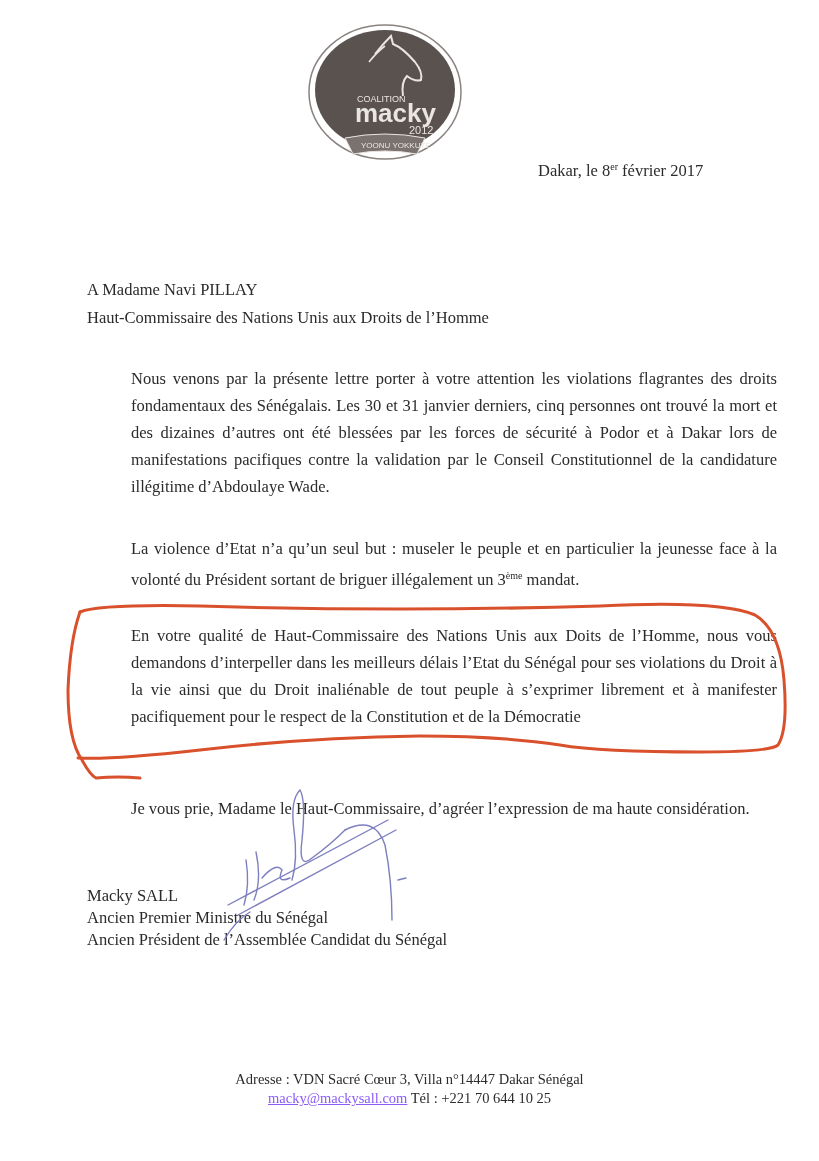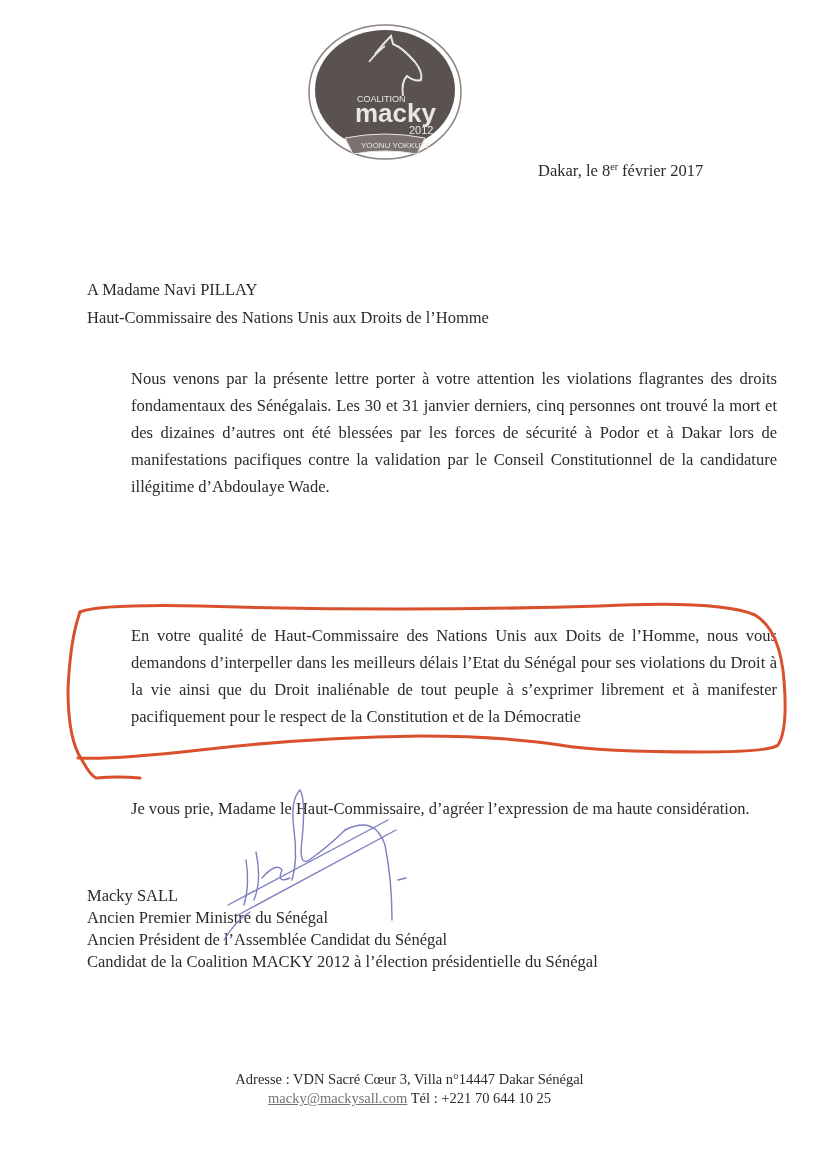--- a/index.html
+++ b/index.html
@@ -14,21 +14,21 @@
     .date sup { font-size: 10px; vertical-align: 6px; }
     .recipient { position: absolute; left: 87px; top: 276px; font-size: 16.5px; line-height: 28px; }
     .para { position: absolute; left: 87px; width: 646px; font-size: 16.5px; line-height: 27px; text-align: justify; text-align-last: left; margin-left: 44px; }
     .para sup { font-size: 10px; vertical-align: 6px; }
     #p1 { top: 365px; }
     #p2 { top: 535px; }
     #p3 { top: 622px; }
     #p4 { top: 795px; }
     .signoff { position: absolute; left: 87px; top: 885px; font-size: 16.5px; line-height: 22px; }
     .footer { position: absolute; left: 0; width: 819px; top: 1070px; text-align: center; font-size: 14.5px; line-height: 19px; }
-    .footer a { color: #737373; text-decoration: underline; }
+    .footer a { color: #8b5cf6; text-decoration: underline; }
     .annot { position: absolute; left: 0; top: 0; width: 819px; height: 1161px; pointer-events: none; }
     .sig { position: absolute; left: 0; top: 0; width: 819px; height: 1161px; pointer-events: none; }
   </style>
 </head>
 <body>
 
 <div class="page">
 
   <svg class="logo" viewBox="0 0 160 140">
     <ellipse cx="80" cy="70" rx="76" ry="67" fill="#ffffff" stroke="#8a8380" stroke-width="1.5"></ellipse>
@@ -43,28 +43,28 @@
   </svg>
 
   <div class="date"><span>Dakar, le 8</span><sup>er</sup><span> février 2017</span></div>
 
   <div class="recipient">
     <div>A Madame Navi PILLAY</div>
     <div>Haut-Commissaire des Nations Unis aux Droits de l’Homme</div>
   </div>
 
   <div class="para" id="p1">Nous venons par la présente lettre porter à votre attention les violations flagrantes des droits fondamentaux des Sénégalais. Les 30 et 31 janvier derniers, cinq personnes ont trouvé la mort et des dizaines d’autres ont été blessées par les forces de sécurité  à Podor et à Dakar lors de manifestations pacifiques contre la validation par le Conseil Constitutionnel de la candidature illégitime d’Abdoulaye Wade.</div>
+  <div class="para" id="p2"><span>La violence d’Etat n’a qu’un seul but : museler le peuple et en particulier la jeunesse face à la volonté du Président sortant de briguer illégalement un 3</span><sup>ème</sup><span> mandat.</span></div>
   <div class="para" id="p4">Je vous prie, Madame le Haut-Commissaire, d’agréer l’expression de ma haute considération.</div>
   <div class="para" id="p3">En votre qualité  de Haut-Commissaire des Nations Unis aux Doits de l’Homme, nous vous demandons   d’interpeller dans les meilleurs délais l’Etat du Sénégal pour ses violations du Droit à la vie ainsi que du Droit inaliénable de tout peuple à  s’exprimer librement et à manifester pacifiquement pour le respect de la Constitution et de la Démocratie</div>
 
   <div class="signoff">
     <div>Macky SALL</div>
     <div>Ancien Premier Ministre du Sénégal</div>
     <div>Ancien Président de l’Assemblée Candidat du Sénégal</div>
-    <div>Candidat de la Coalition MACKY 2012 à l’élection présidentielle du Sénégal</div>
   </div>
 
   <svg class="sig" viewBox="0 0 819 1161">
     <g fill="none" stroke="#7d7fbf" stroke-width="1.4" stroke-linecap="round">
       <path d="M228 905 L388 820"></path>
       <path d="M238 915 L396 830"></path>
       <path d="M246 860 Q250 885 244 905"></path>
       <path d="M256 852 Q262 880 254 900"></path>
       <path d="M262 878 Q276 862 282 870 Q276 884 290 878"></path>
       <path d="M292 880 Q298 860 294 830 Q290 800 300 790 Q306 800 302 840 Q298 870 312 858 Q330 845 345 830"></path>

